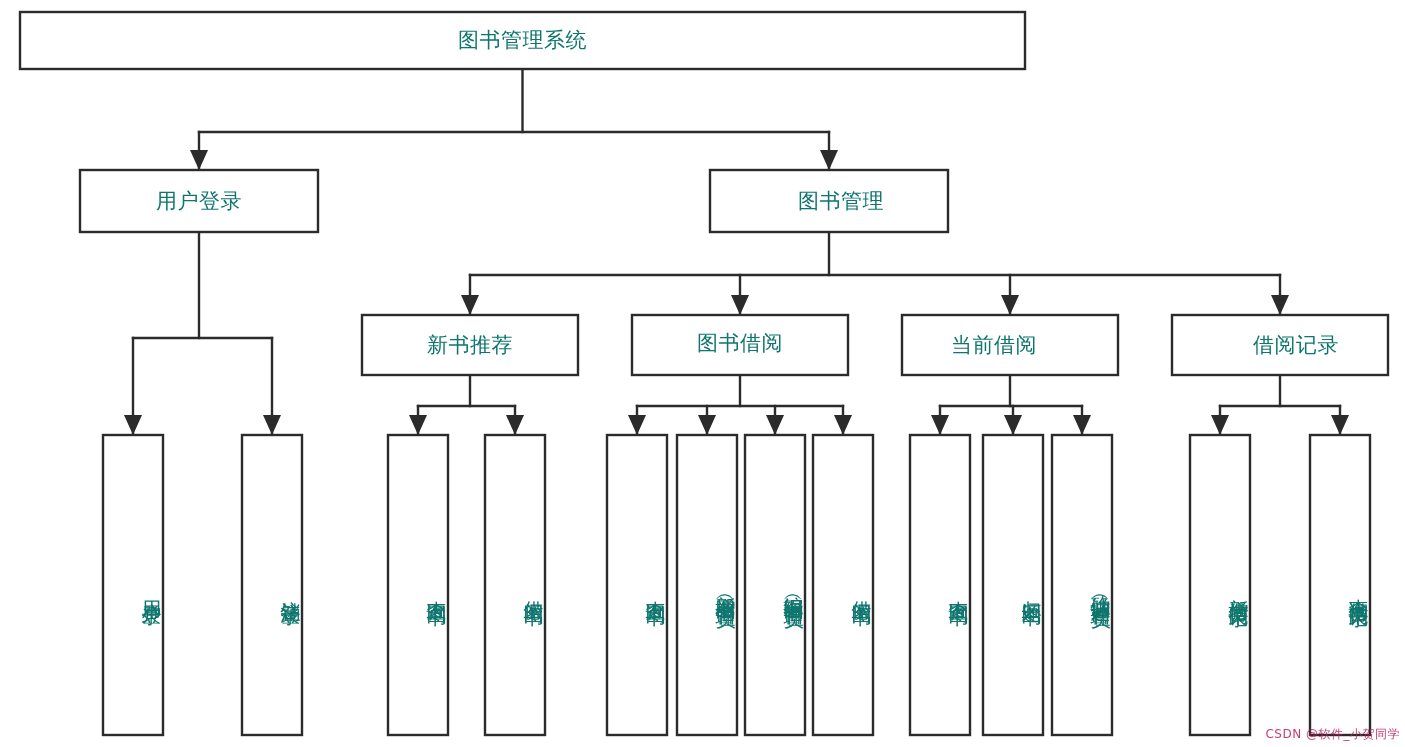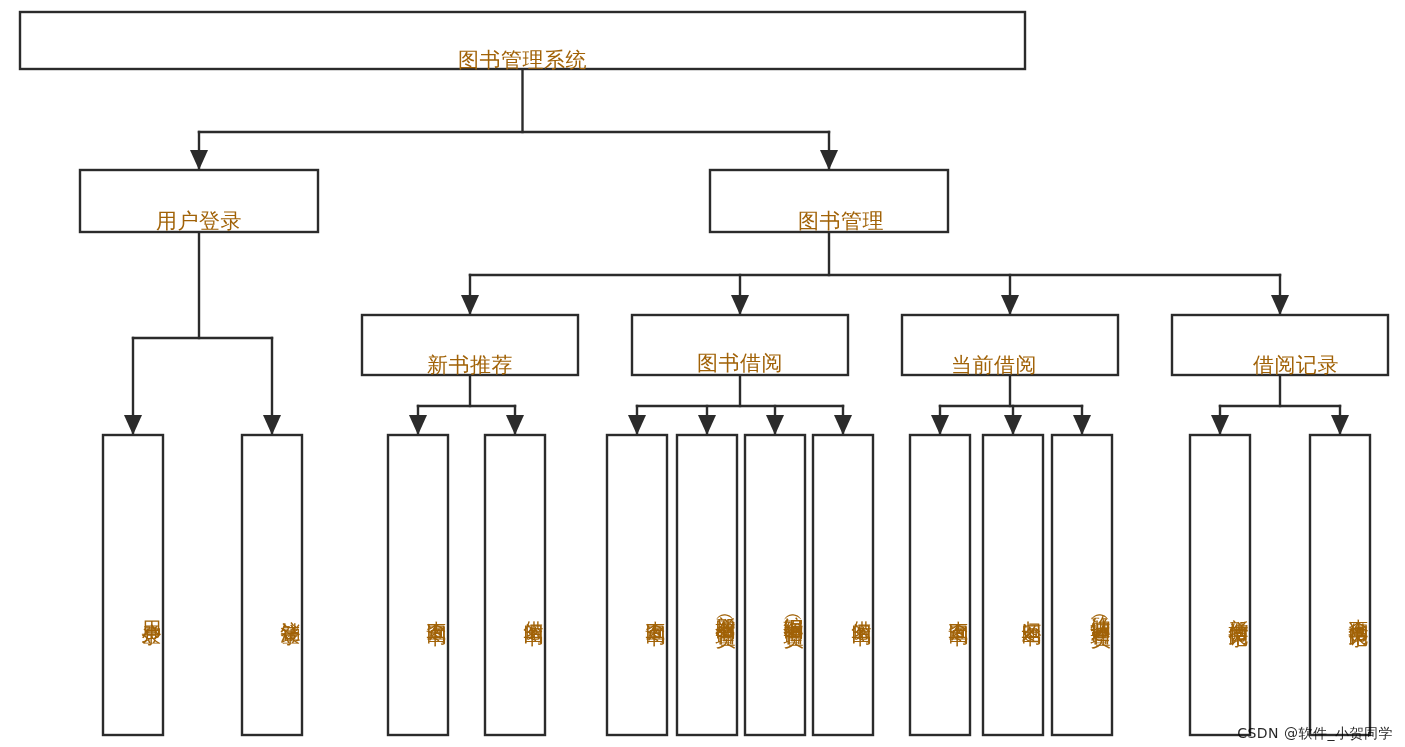--- a/index.html
+++ b/index.html
@@ -38,46 +38,45 @@
   }
   .arrow-head {
     fill: #2b2b2b;
     stroke: none;
   }
   .node-label {
     position: absolute;
     display: flex;
     align-items: center;
     justify-content: center;
-    color: #a16207;
+    color: #0f766e;
     font-family: Liberation Serif, serif;
     font-size: 21px;
     line-height: 1.15;
     letter-spacing: 0.5px;
     white-space: nowrap;
     pointer-events: none;
-    margin-top: 20px;
   }
   .node-label.vertical {
     writing-mode: vertical-rl;
     text-orientation: upright;
     align-items: flex-start;
     justify-content: center;
     padding-top: 8px;
     box-sizing: border-box;
     font-size: 20px;
     letter-spacing: 2px;
     white-space: normal;
   }
   .watermark {
     position: absolute;
-    right: 12px;
+    right: 5px;
     bottom: 4px;
-    font-size: 14px;
-    color: #000000;
+    font-size: 12px;
+    color: #be185d;
     font-family: "DejaVu Sans", "Liberation Sans", sans-serif;
     letter-spacing: 0.5px;
     opacity: 0.85;
     pointer-events: none;
   }
 </style>
 </head>
 <body>
 
 <div id="diagram-root">

